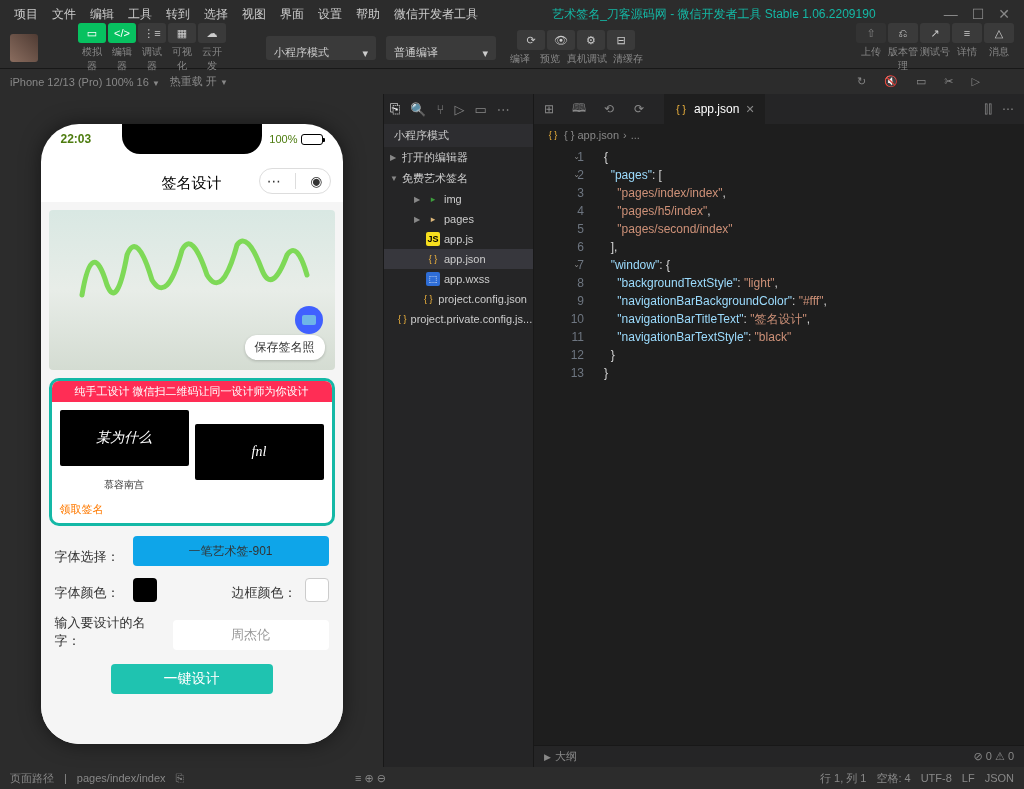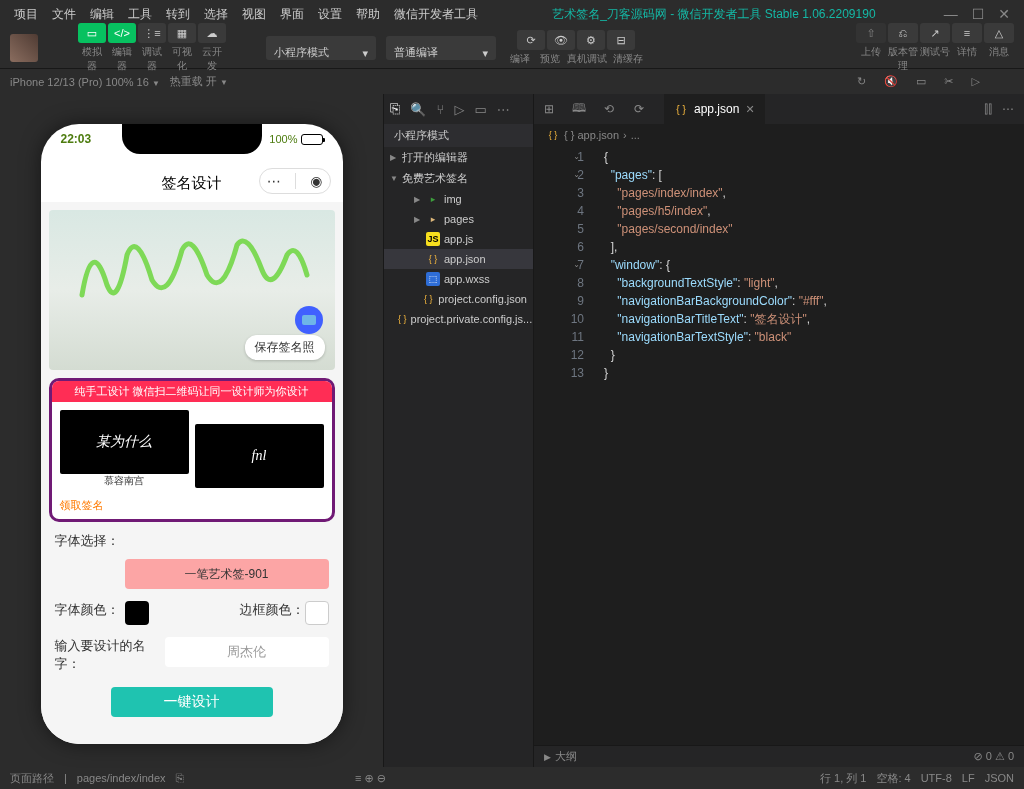--- a/index.html
+++ b/index.html
@@ -50,31 +50,31 @@
   .capsule span { font-size: 14px; color: #333; }
   
   .page { position: absolute; top: 78px; bottom: 0; width: 100%; background: #f5f5f5; overflow: hidden; }
   .sig-img { margin: 8px; height: 160px; background: linear-gradient(180deg, #d9e8e3 0%, #e8ede8 50%, #d4dcd2 100%); border-radius: 4px; position: relative; overflow: hidden; text-align: center; }
   .sig-stroke { position: absolute; top: 15px; left: 20px; right: 20px; height: 90px; }
   .sig-stroke svg { width: 100%; height: 100%; }
   .camera-icon { position: absolute; bottom: 36px; right: 12px; width: 28px; height: 28px; background: #4060ff; border-radius: 50%; display:flex; align-items:center; justify-content:center; }
   .camera-icon::before { content:''; width:14px; height:10px; background:#6eb5e8; border-radius:2px; }
   .save-btn { position: absolute; bottom: 10px; right: 10px; background: #fff; padding: 4px 10px; border-radius: 12px; font-size: 12px; color: #333; box-shadow: 0 1px 3px rgba(0,0,0,.2); }
   
-  .promo-card { margin: 4px 8px; background: #fff; border-radius: 10px; border: 3px solid #701a75; overflow: hidden; }
+  .promo-card { margin: 4px 8px; background: #fff; border-radius: 10px; border: 3px solid #14b8a6; overflow: hidden; }
   .promo-head { background: #ff2d55; color: #fff; font-size: 11px; text-align: center; padding: 3px; font-weight: 500; }
   .promo-body { display: flex; gap: 6px; padding: 8px; align-items: flex-end; }
   .promo-slot { flex: 1; }
-  .promo-sig { height: 64px; background: #000; border-radius: 2px; margin-bottom: 0; display:flex; align-items:center; justify-content:center; color:#fff; font-style:italic; font-size:14px; font-family: cursive; }
+  .promo-sig { height: 56px; background: #000; border-radius: 2px; margin-bottom: 12px; display:flex; align-items:center; justify-content:center; color:#fff; font-style:italic; font-size:14px; font-family: cursive; }
   .promo-name { text-align: center; font-size: 10px; color: #333; }
   .promo-link { font-size: 11px; color: #ff7a00; padding: 2px 8px 6px; }
   
-  .form-row { display: flex; align-items: flex-start; padding: 6px 14px; font-size: 13px; color: #333; }
+  .form-row { display: flex; align-items: flex-end; padding: 6px 14px; gap: 8px; font-size: 13px; color: #333; }
   .form-label { width: 70px; }
-  .form-input { flex: 1; height: 30px; background: #fca5a5; border-radius: 4px; display: flex; align-items: center; justify-content: center; color: #333; font-size: 12px; margin-top: 27px; }
+  .form-input { flex: 1; height: 30px; background: #0ea5e9; border-radius: 4px; display: flex; align-items: center; justify-content: center; color: #333; font-size: 12px; }
   .color-box { width: 24px; height: 24px; border-radius: 4px; }
   .color-black { background: #000; }
   .color-white { background: #fff; border: 1px solid #ccc; }
   .name-input { flex:1; height: 30px; background: #fff; border-radius: 4px; text-align: center; color: #999; font-size: 13px; display:flex; align-items:center; justify-content:center; }
   .design-btn { margin: 8px 70px; height: 30px; background: #1fc3b0; color: #fff; border-radius: 4px; display: flex; align-items: center; justify-content: center; font-size: 14px; }
   
   
   .explorer { width: 150px; background: #252526; border-left: 1px solid #181818; }
   .expl-tabs { height: 30px; display: flex; align-items: center; padding: 0 6px; gap: 10px; color: #888; font-size: 13px; }
   .expl-tabs .active { color: #fff; }

